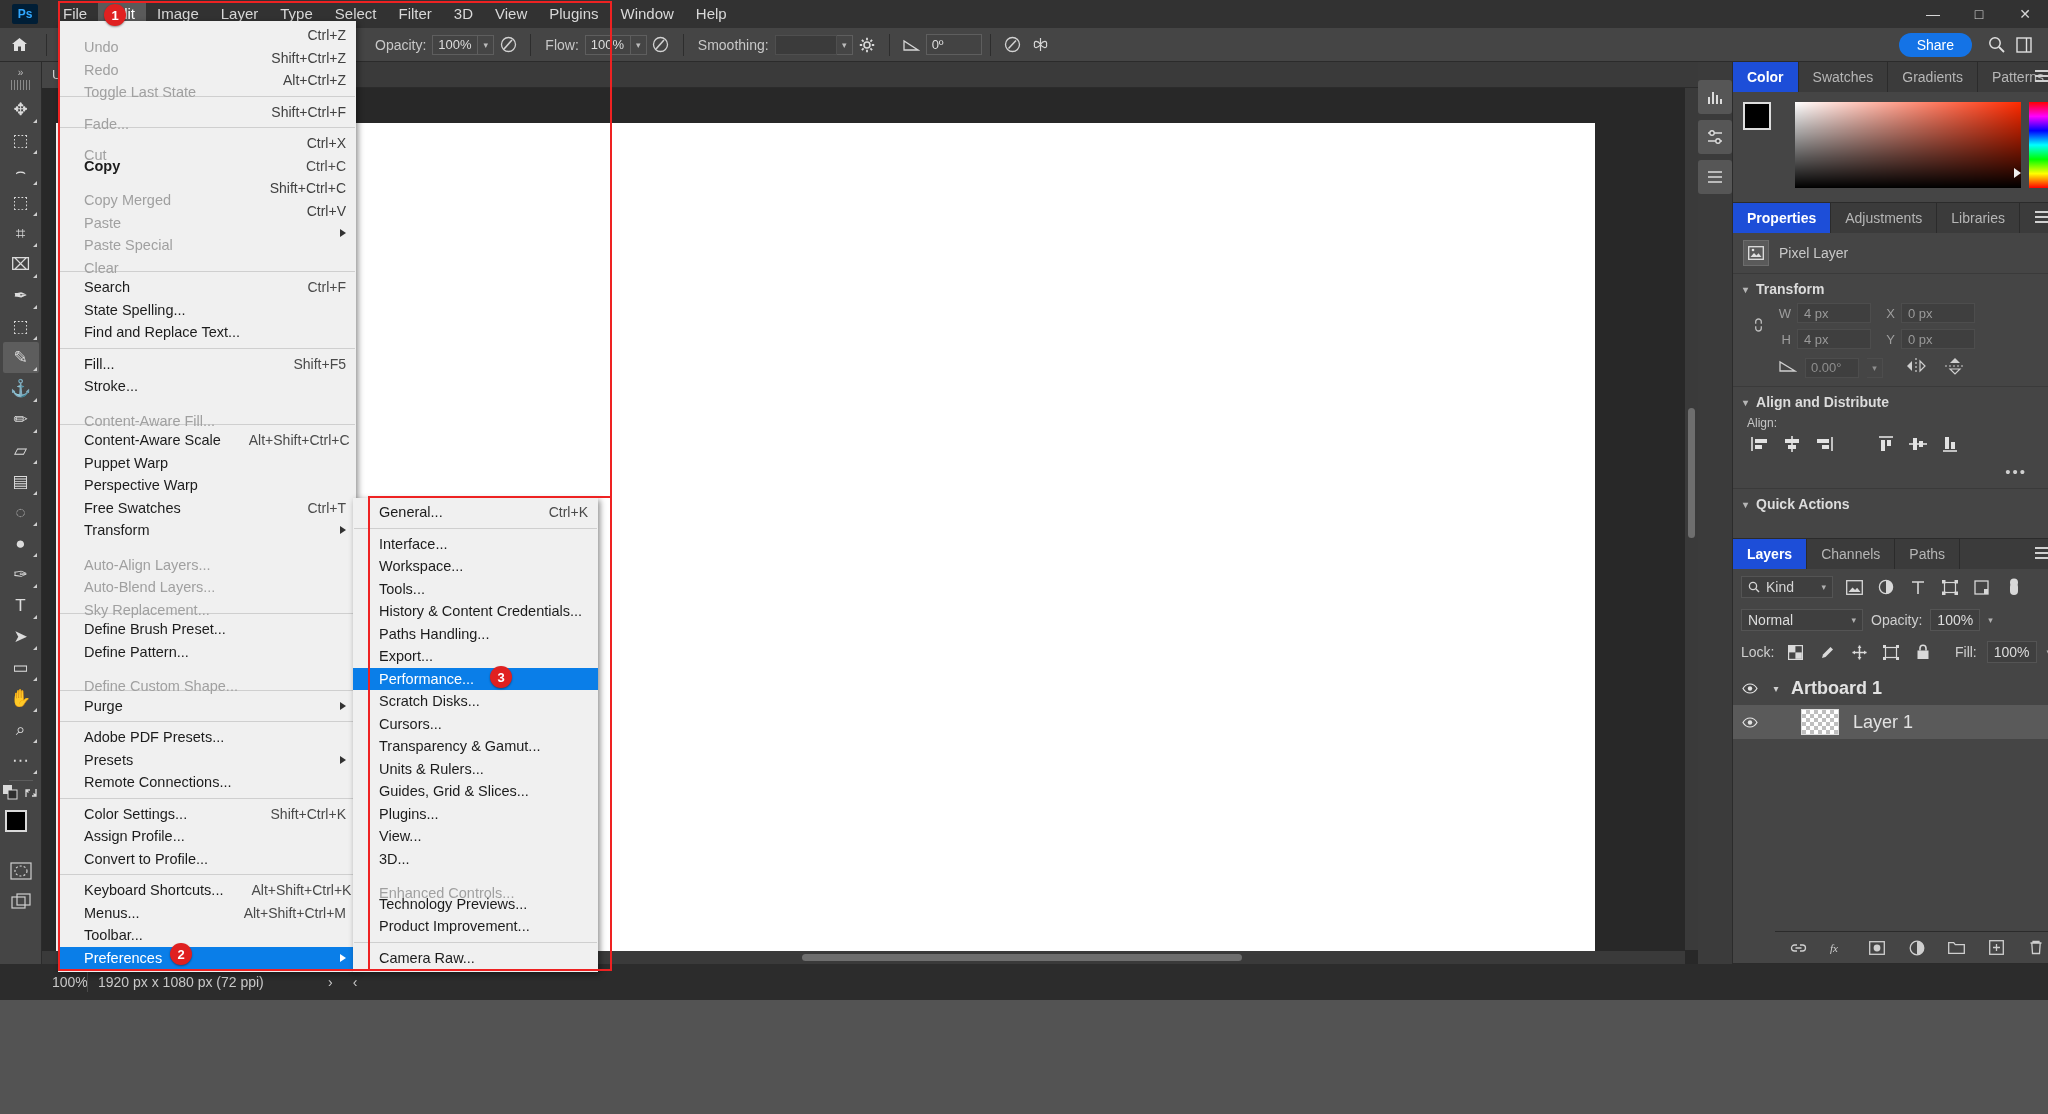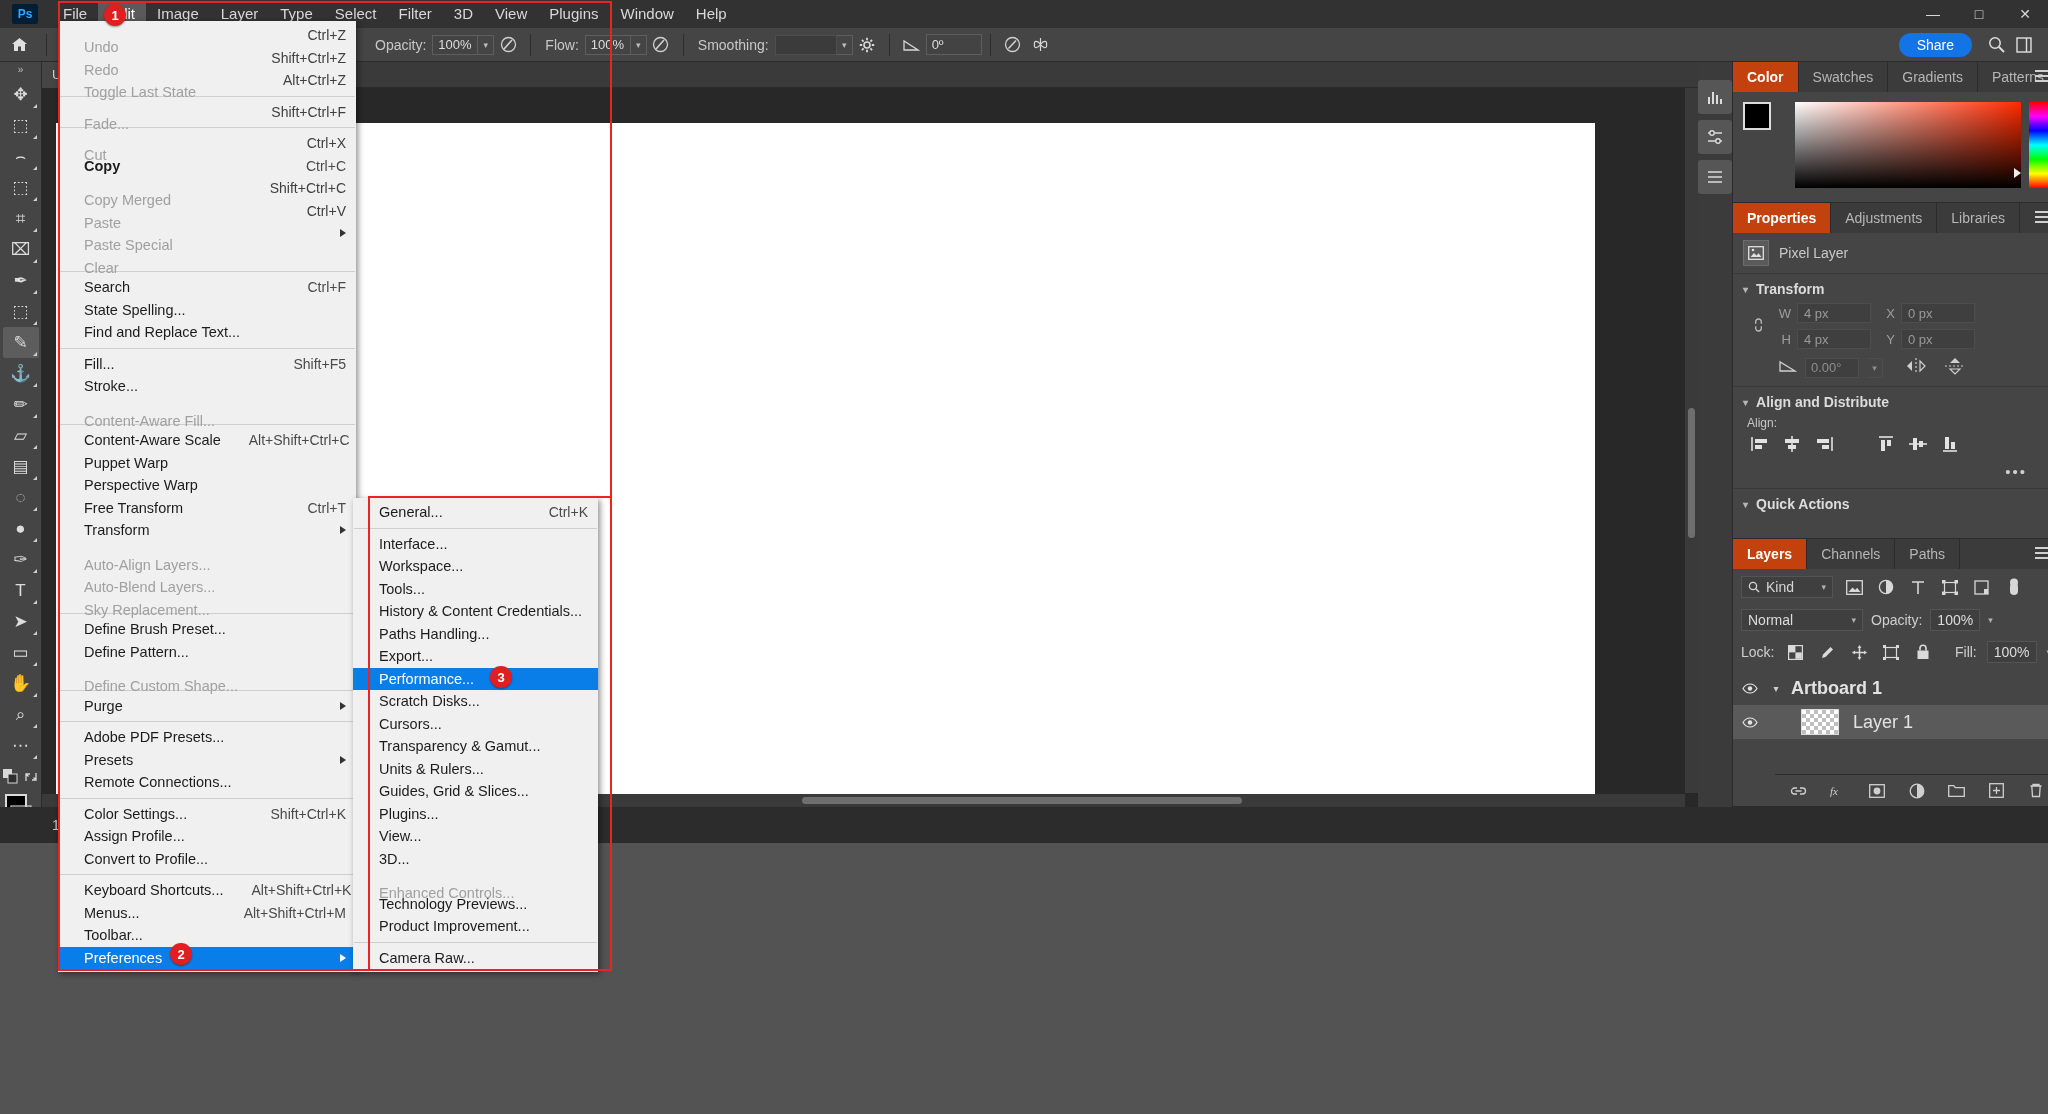--- a/index.html
+++ b/index.html
@@ -4,21 +4,21 @@
 <style>
   * { box-sizing: border-box; margin:0; padding:0; }
   html,body{ width:2048px; height:1114px; overflow:hidden; }
   body{
     background:#535353;
     font-family:"Liberation Sans", sans-serif;
     font-size:15px;
     color:#d6d6d6;
     -webkit-font-smoothing:antialiased;
   }
-  .app{ position:relative; width:2048px; height:843px; }
+  .app{ position:relative; width:2048px; height:1000px; }
 
   
   .titlebar{
     position:absolute; left:0; top:0; width:2048px; height:28px;
     background:#323232; display:flex; align-items:center;
   }
   .ps-logo{
     width:26px;height:20px;margin-left:12px;margin-right:14px;
     background:#001e36; color:#31a8ff; font-size:12px; font-weight:bold;
     display:flex;align-items:center;justify-content:center; border-radius:2px;
@@ -134,21 +134,21 @@
   .rail-icon{ width:34px;height:34px; margin-bottom:6px; display:flex;
     align-items:center;justify-content:center; background:#565656; border-radius:3px; color:#dcdcdc; }
   .dock-main{ flex:1; display:flex; flex-direction:column; }
 
   .panel{ background:#454545; border-bottom:1px solid #2b2b2b; }
   .tabs{ display:flex; background:#3b3b3b; height:30px; align-items:stretch; position:relative;}
   .tab{
     display:flex; align-items:center; padding:0 14px; font-size:14px; color:#b6b6b6;
     border-right:1px solid #2b2b2b;
   }
-  .tab.active{ background:#c2410c; color:#fff; font-weight:bold; }
+  .tab.active{ background:#1d4ed8; color:#fff; font-weight:bold; }
   .tab-menu{ position:absolute; right:8px; top:8px; width:16px; height:14px;
     background:repeating-linear-gradient(180deg,#d0d0d0 0 2px,transparent 2px 5px); }
 
   
   .color-body{ display:flex; padding:10px 10px 14px 8px; }
   .cp-swatches{ position:relative; width:48px; height:44px; }
   .cp-fg{ position:absolute;left:2px;top:0;width:28px;height:28px;background:#000;border:2px solid #ddd;}
   .cp-bg{ position:absolute;left:18px;top:14px;width:28px;height:28px;background:#fff;border:2px solid #9b9b9b;z-index:-1;}
   .cp-field{
     flex:1; height:86px; margin-left:6px;
@@ -941,21 +941,21 @@
         <span class="lbl">Content-Aware Scale</span>
         <span class="sc">Alt+Shift+Ctrl+C</span>
       </div>
       <div class="mi">
         <span class="lbl">Puppet Warp</span>
       </div>
       <div class="mi">
         <span class="lbl">Perspective Warp</span>
       </div>
       <div class="mi">
-        <span class="lbl">Free Transform</span>
+        <span class="lbl">Free Swatches</span>
         <span class="sc">Ctrl+T</span>
       </div>
       <div class="mi">
         <span class="lbl">Transform</span>
         <i class="arrow"></i>
       </div>
       <div class="mi dim">
         <span class="lbl">Auto-Align Layers...</span>
       </div>
       <div class="mi dim">

